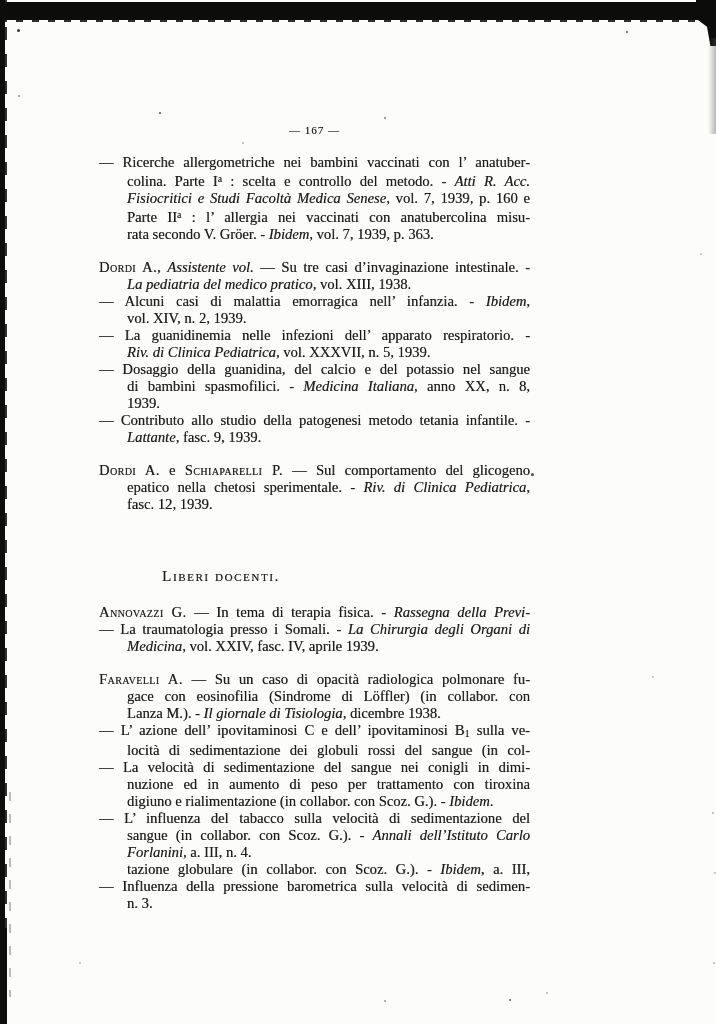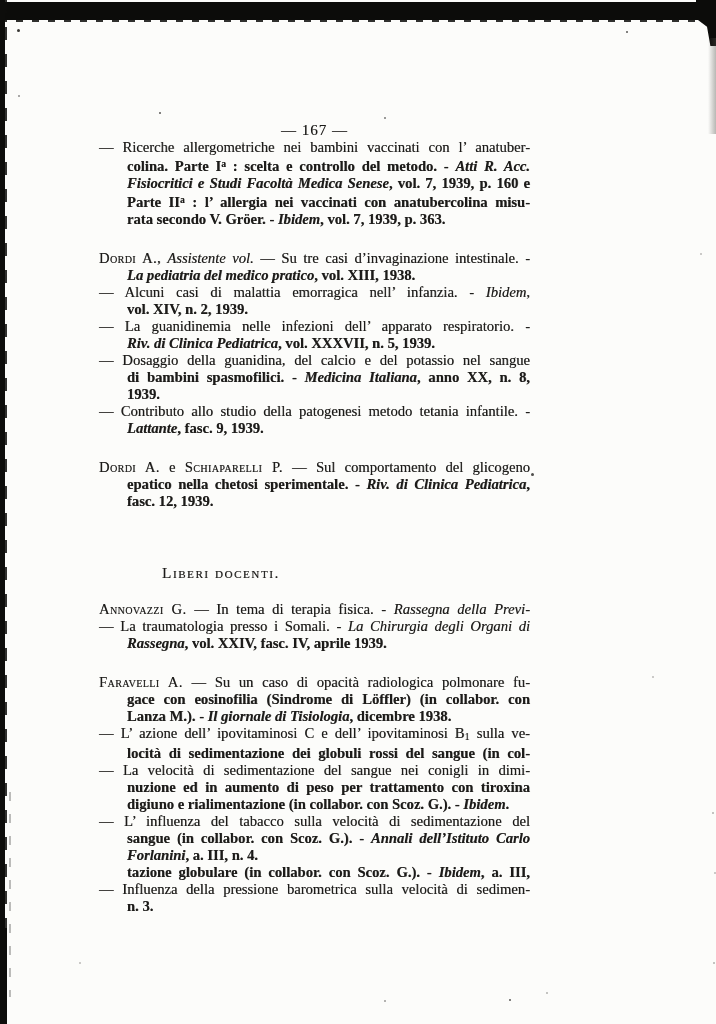--- a/index.html
+++ b/index.html
@@ -24,26 +24,26 @@
   .lbar::before { content:""; position:absolute; left:0; top:928px; width:7px; height:96px; background:#0d0d0b; }
   .lbar2 { position:absolute; left:9px; top:792px; width:2px; height:205px;
     background:repeating-linear-gradient(180deg, rgba(20,20,18,.28) 0 9px, transparent 9px 22px); }
   .speck { position:absolute; background:#23221f; border-radius:50%; }
   
   .text-block {
     position:absolute; left:99px; top:122px; width:431px;
     font-size:14.6px; line-height:17px;
     text-shadow:0.35px 0.25px 0 rgba(25,24,22,.55);
   }
-  .page-number { text-align:center; letter-spacing:1px; font-size:15px; }
-  .group + .group { margin-top:22px; }
+  .page-number { text-align:center; margin-bottom:15px; letter-spacing:1px; font-size:11px; }
+  .group + .group { margin-top:16px; }
   .heading { margin:54px 0 20px 63px; font-variant:small-caps; letter-spacing:1.6px; font-size:15.2px; }
   .entry { margin:0; }
   .line { min-height:17px; }
-  .line.wrap { padding-left:28px;font-weight:bold; }
+  .line.wrap { padding-left:28px; }
   .line.j { text-align:justify; text-align-last:justify; }
   .seg-r { font-style:normal; }
   .seg-i { font-style:italic; }
   .seg-sc { font-variant:small-caps; letter-spacing:.4px; }
   .seg-sup { font-size:9.5px; vertical-align:4px; }
   .seg-sub { font-size:10px; vertical-align:-2px; }
 </style>
 </head>
 <body>
 
@@ -96,21 +96,21 @@
           <div class="line wrap"><span class="seg-r">fasc. 12, 1939.</span></div>
         </div>
       </div>
       <div class="heading">Liberi docenti.</div>
       <div class="group">
         <div class="entry">
           <div class="line j"><span class="seg-sc">Annovazzi G.</span><span class="seg-r"> — In tema di terapia fisica. - </span><span class="seg-i">Rassegna della Previ-</span></div>
         </div>
         <div class="entry">
           <div class="line j"><span class="seg-r">— La traumatologia presso i Somali. - </span><span class="seg-i">La Chirurgia degli Organi di</span></div>
-          <div class="line wrap"><span class="seg-i">Rassegna</span><span class="seg-r">, vol. XXIV, fasc. IV, aprile 1939.</span></div>
+          <div class="line wrap"><span class="seg-i">Medicina</span><span class="seg-r">, vol. XXIV, fasc. IV, aprile 1939.</span></div>
         </div>
       </div>
       <div class="group">
         <div class="entry">
           <div class="line j"><span class="seg-sc">Faravelli A.</span><span class="seg-r"> — Su un caso di opacità radiologica polmonare fu-</span></div>
           <div class="line wrap j"><span class="seg-r">gace con eosinofilia (Sindrome di Löffler) (in collabor. con</span></div>
           <div class="line wrap"><span class="seg-r">Lanza M.). - </span><span class="seg-i">Il giornale di Tisiologia</span><span class="seg-r">, dicembre 1938.</span></div>
         </div>
         <div class="entry">
           <div class="line j"><span class="seg-r">— L’ azione dell’ ipovitaminosi C e dell’ ipovitaminosi B</span><span class="seg-sub">1</span><span class="seg-r"> sulla ve-</span></div>

